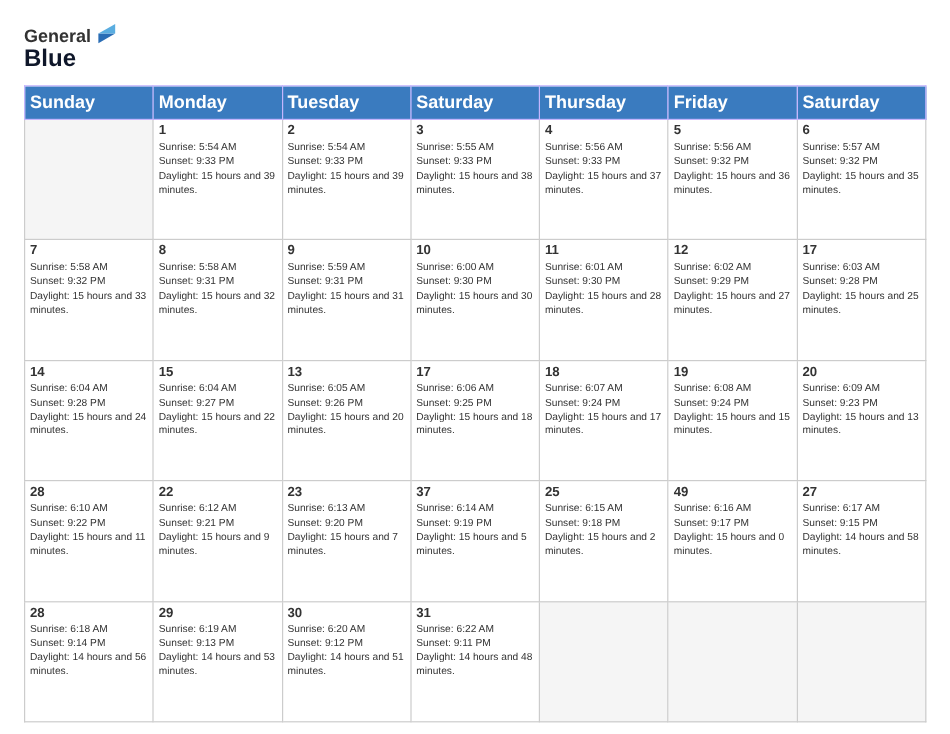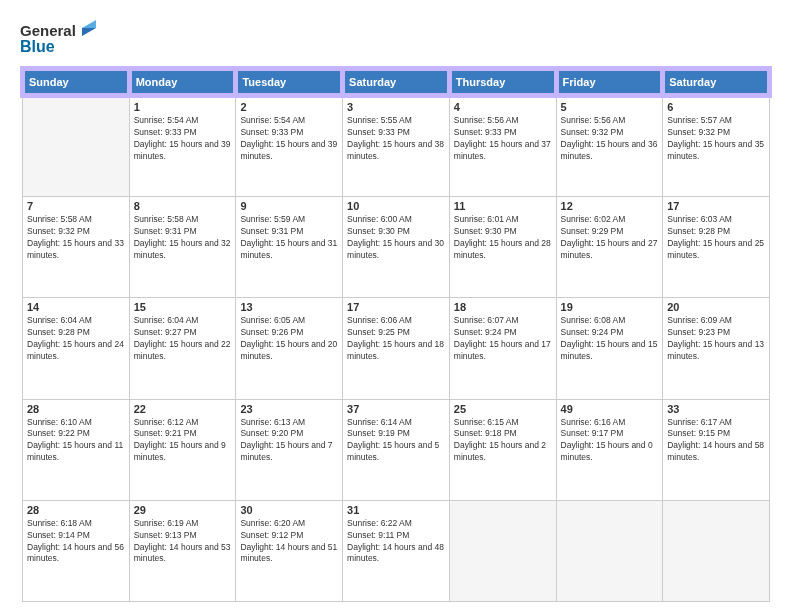--- a/index.html
+++ b/index.html
@@ -44,25 +44,25 @@
     .calendar {
       flex: 1;
       border: 1px solid #ccc;
       border-collapse: collapse;
       width: 100%;
       table-layout: fixed;
     }
     .calendar th {
       background-color: #3a7bbf;
       color: #fff;
-      font-size: 11px;
+      font-size: 15px;
       font-weight: bold;
       padding: 5px 4px;
       text-align: left;
-      border: 5px solid #c4b5fd;
+      border: 1px solid #c4b5fd;
     }
     .calendar td {
       border: 1px solid #ccc;
       vertical-align: top;
       padding: 3px 4px;
       font-size: 9px;
       color: #333;
       height: 88px;
       background: #fff;
     }
@@ -88,21 +88,21 @@
   <div class="header">
     <div class="logo">
       <div style="display:flex;flex-direction:column;align-items:flex-start">
         <div style="display:flex;align-items:center;">
           <span style="font-size:15px;font-weight:bold;color:#333;">General</span>
           <svg width="22" height="22" viewBox="0 0 22 22" style="margin-left:2px;margin-bottom:2px;">
             <polygon points="4,18 18,10 4,10" fill="#2a6db5"></polygon>
             <polygon points="4,10 18,2 18,10" fill="#5aade0"></polygon>
           </svg>
         </div>
-        <span style="font-size:16px;font-weight:bold;color:#0369a1;margin-top:-4px;">Blue</span>
+        <span style="font-size:20px;font-weight:bold;color:#0f172a;margin-top:-4px;">Blue</span>
       </div>
     </div>
     <div class="title-area">
       <div class="month-title"></div>
       <div class="location"></div>
     </div>
   </div>
 
   <table class="calendar">
     <thead>
@@ -223,21 +223,21 @@
           </td>
           <td>
             <span class="day-number">25</span>
             <div class="cell-info">Sunrise: 6:15 AM<br>Sunset: 9:18 PM<br>Daylight: 15 hours and 2 minutes.</div>
           </td>
           <td>
             <span class="day-number">49</span>
             <div class="cell-info">Sunrise: 6:16 AM<br>Sunset: 9:17 PM<br>Daylight: 15 hours and 0 minutes.</div>
           </td>
           <td>
-            <span class="day-number">33</span>
+            <span class="day-number">27</span>
             <div class="cell-info">Sunrise: 6:17 AM<br>Sunset: 9:15 PM<br>Daylight: 14 hours and 58 minutes.</div>
           </td>
         </tr>
         <tr>
           <td>
             <span class="day-number">28</span>
             <div class="cell-info">Sunrise: 6:18 AM<br>Sunset: 9:14 PM<br>Daylight: 14 hours and 56 minutes.</div>
           </td>
           <td>
             <span class="day-number">29</span>

